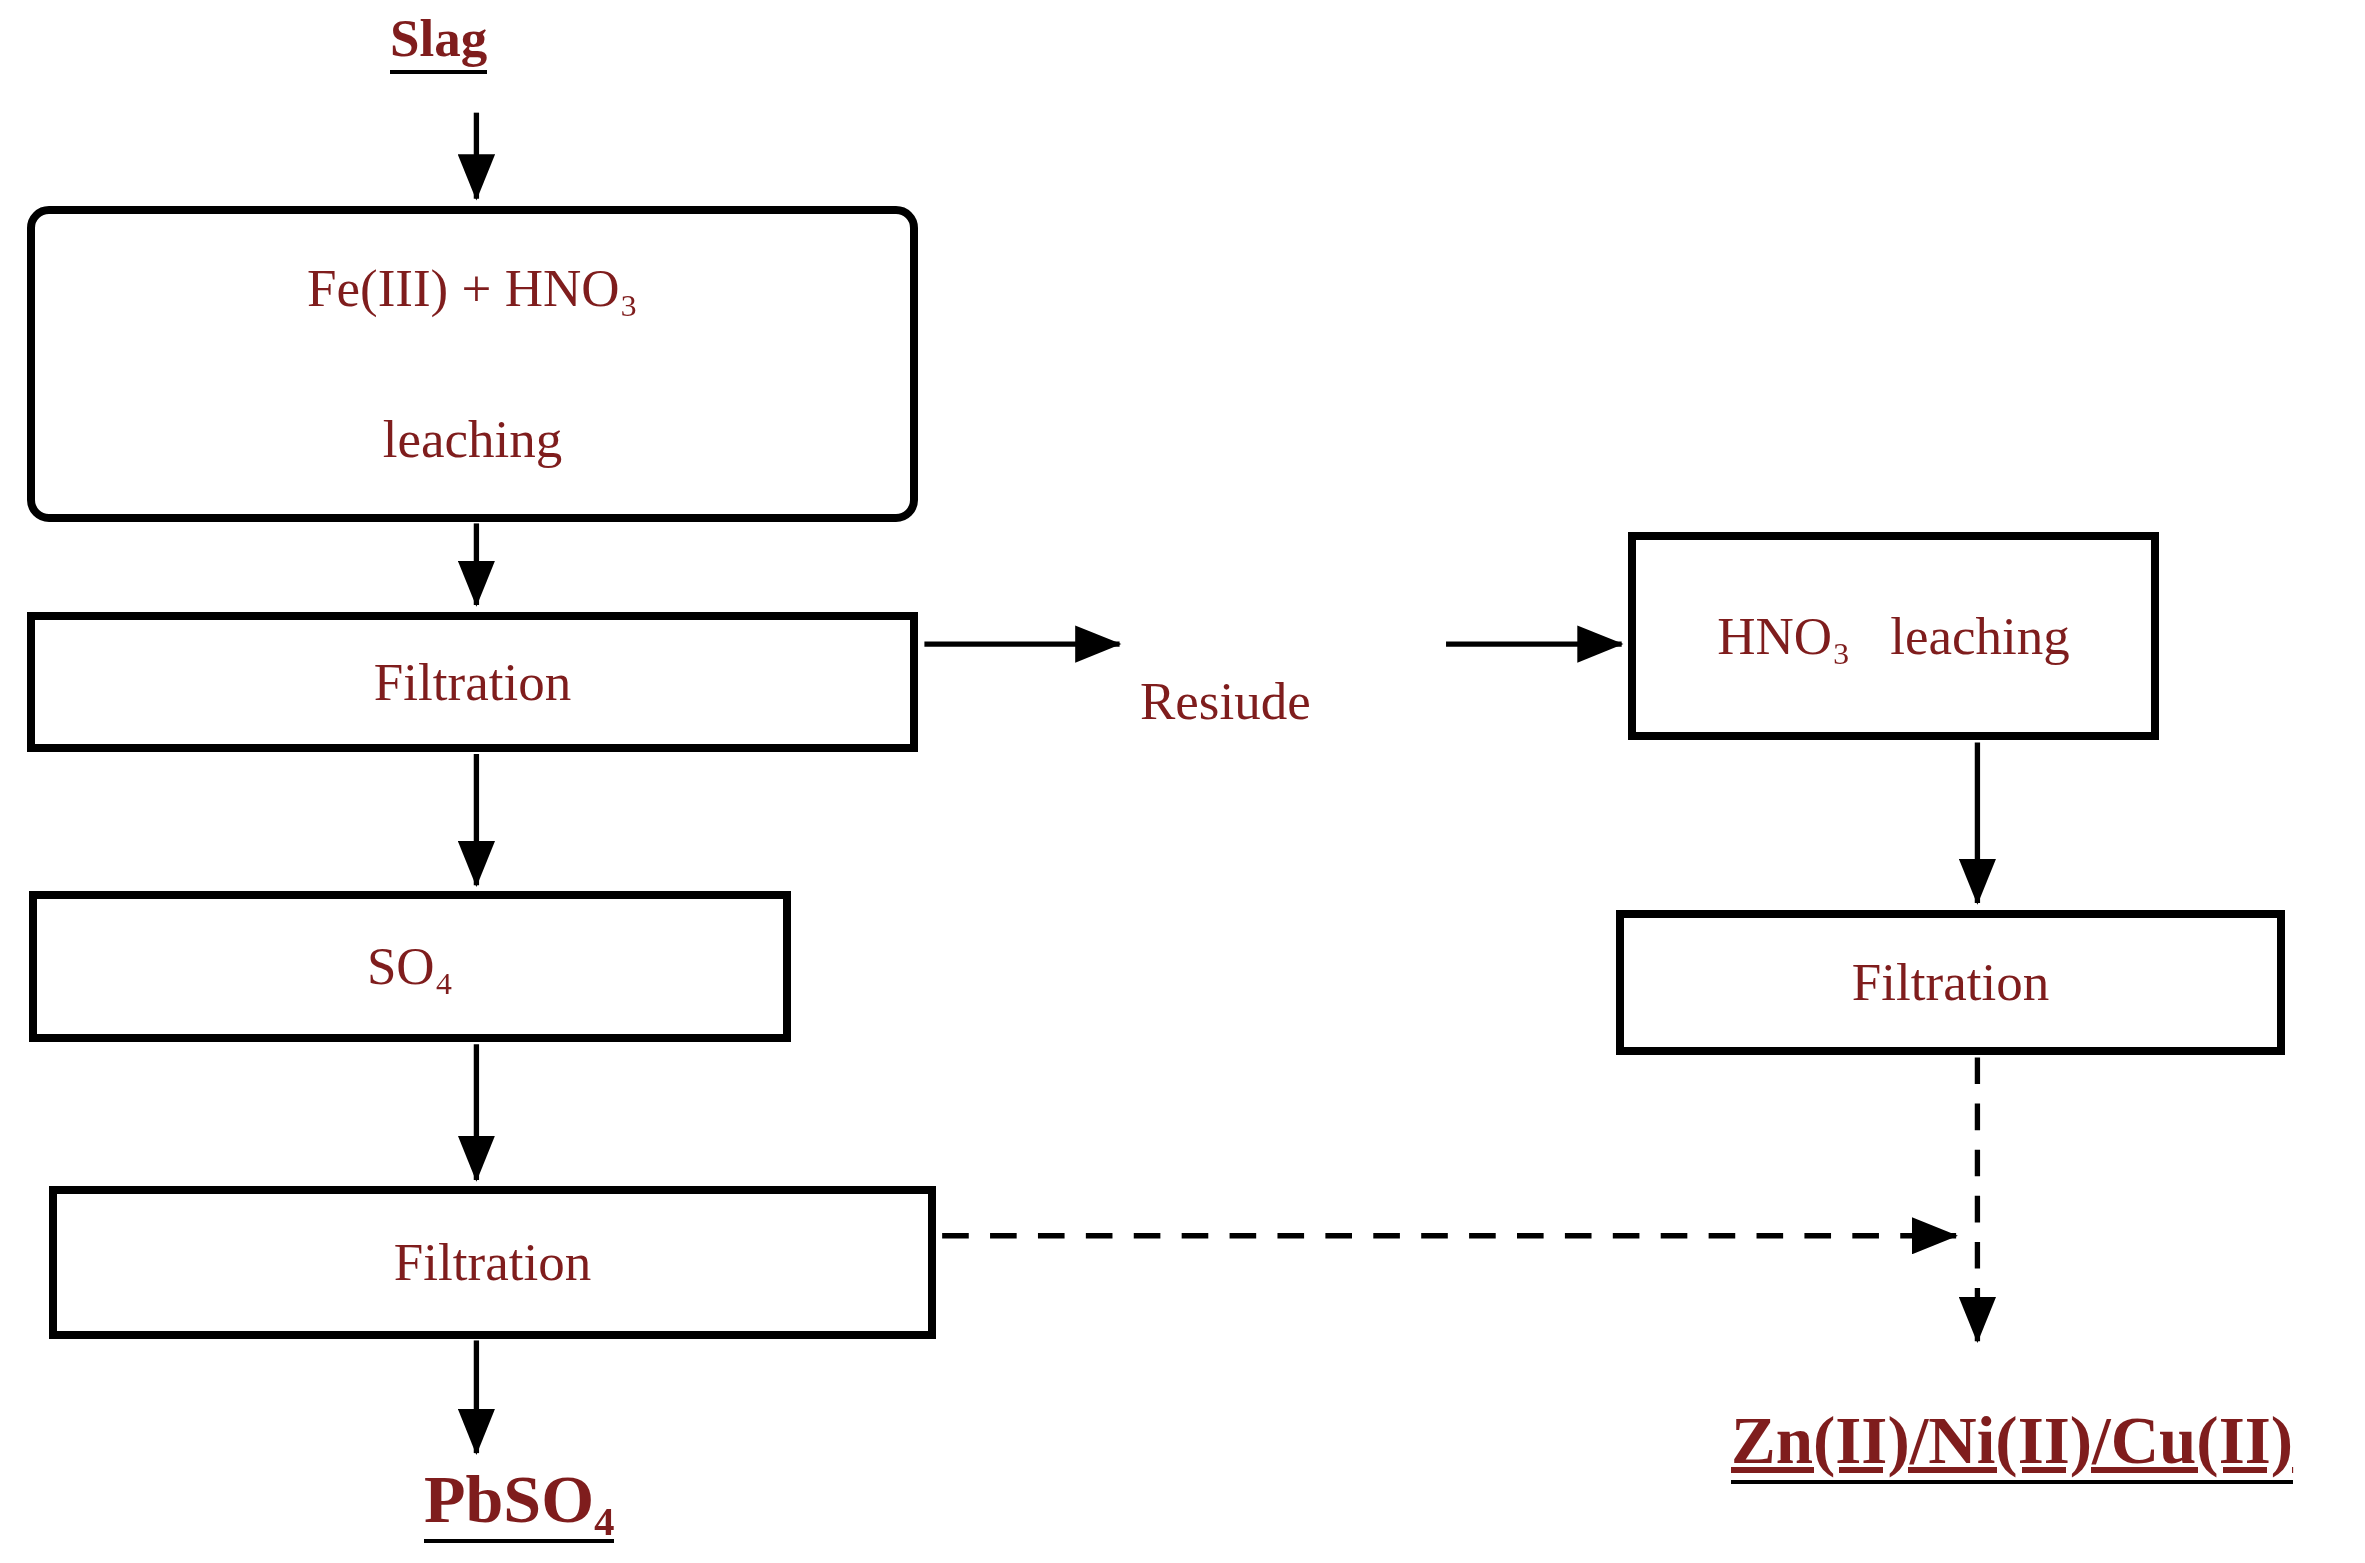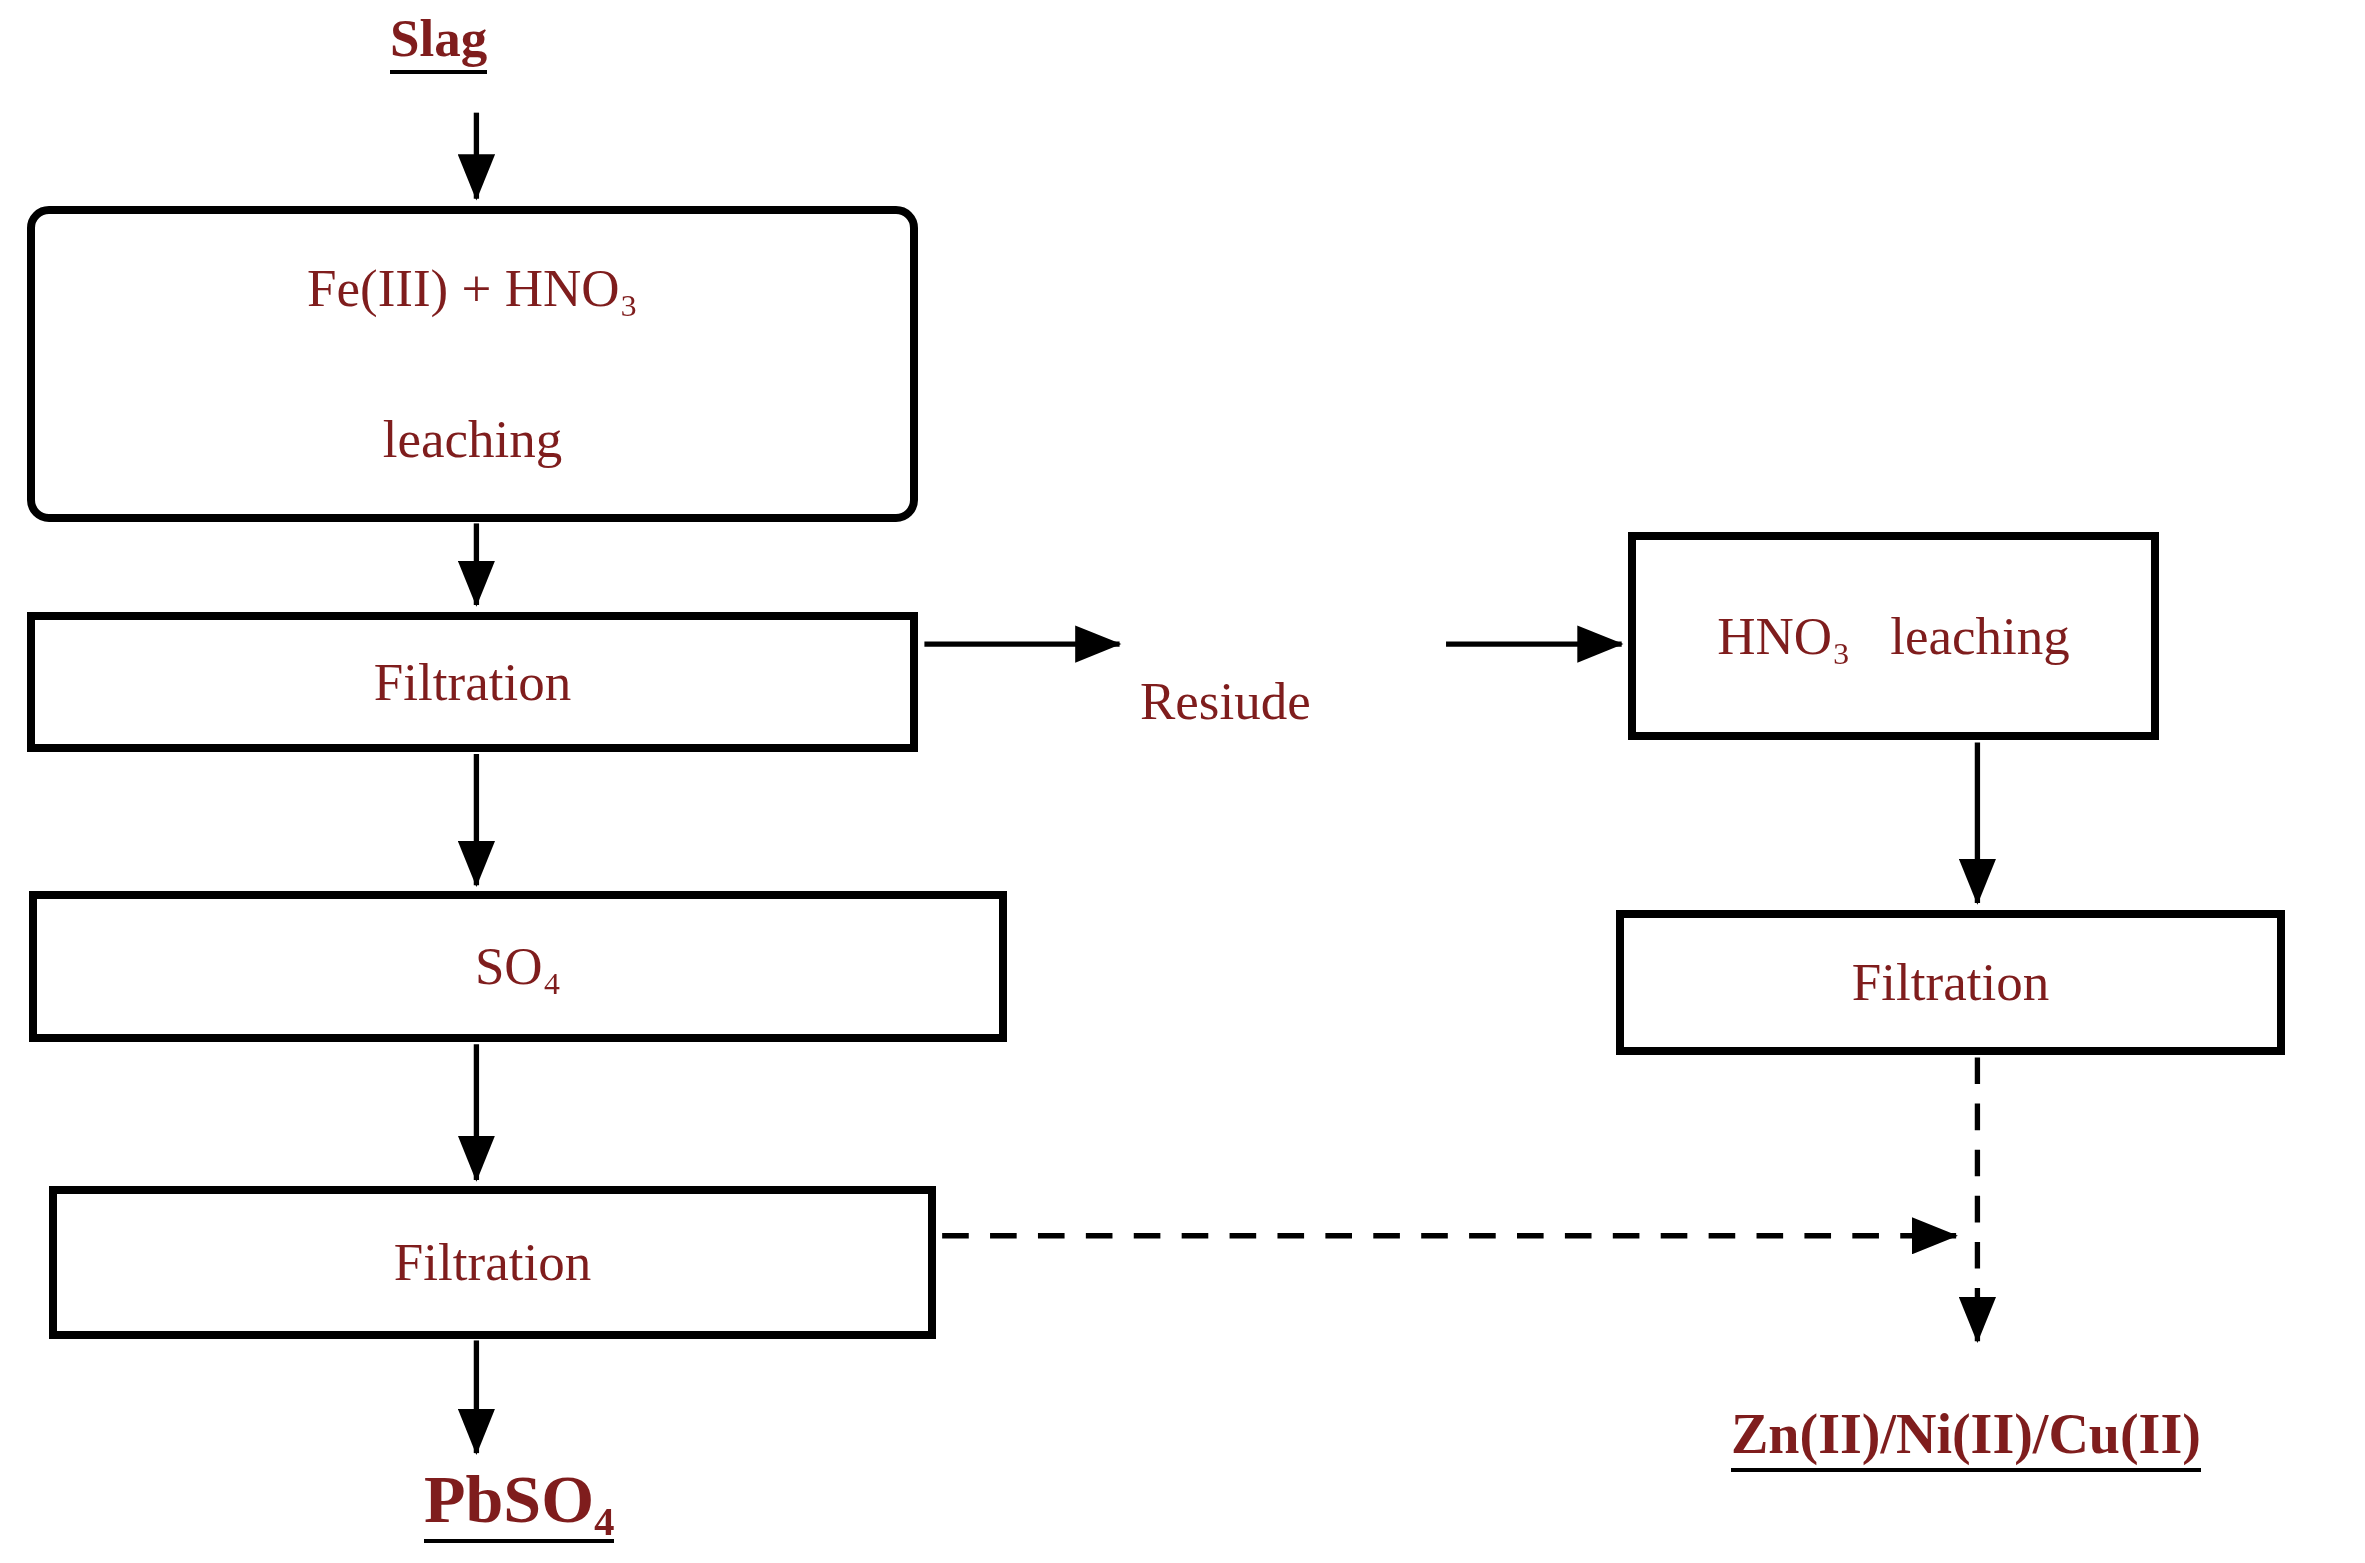--- a/index.html
+++ b/index.html
@@ -31,40 +31,40 @@
     flex-direction: column;
     align-items: center;
     justify-content: center;
     text-align: center;
     font-size: 53px;
     line-height: 1;
     white-space: pre;
   }
   .box-fe      { left: 27px;   top: 206px;  width: 891px; height: 316px; row-gap: 98px; border-radius: 22px; }
   .box-filt1   { left: 27px;   top: 612px;  width: 891px; height: 140px; }
-  .box-so4     { left: 29px;   top: 891px; width: 978px; height: 151px; }
+  .box-so4     { left: 29px;   top: 891px; width: 762px; height: 151px; }
   .box-filt2   { left: 49px;   top: 1186px; width: 887px; height: 153px; }
   .box-hno3    { left: 1628px; top: 532px;  width: 531px;  height: 208px; }
   .box-filt3   { left: 1616px; top: 910px; width: 669px;  height: 145px; }
 
   .free-label {
     position: absolute;
     font-size: 53px;
     line-height: 1.1;
     white-space: nowrap;
   }
   .terminal {
     font-weight: bold;
     border-bottom: 4.4px solid #000000;
     padding-bottom: 2.7px;
   }
   .lbl-slag    { left: 390px;  top: 9px; }
   .lbl-resiude { left: 1140px; top: 640px; margin-top: 32px; }
   .lbl-pbso4   { left: 404px;  top: 1462px; font-size: 68px; margin-left: 20px; }
-  .lbl-znnicu  { left: 1731px; top: 1404px; font-size: 56px; }
+  .lbl-znnicu  { left: 1731px; top: 1404px; font-size: 67px; text-decoration: underline; }
 </style>
 </head>
 <body>
 
 <div class="canvas">
 
   <svg class="arrow-layer" viewBox="0 0 2667 1763" xmlns="http://www.w3.org/2000/svg">
     <defs>
       <marker id="ah" markerUnits="userSpaceOnUse" markerWidth="54" markerHeight="42" refX="50" refY="21" orient="auto">
         <path d="M0,0 L52,21 L0,42 Z" fill="#000000"></path>

